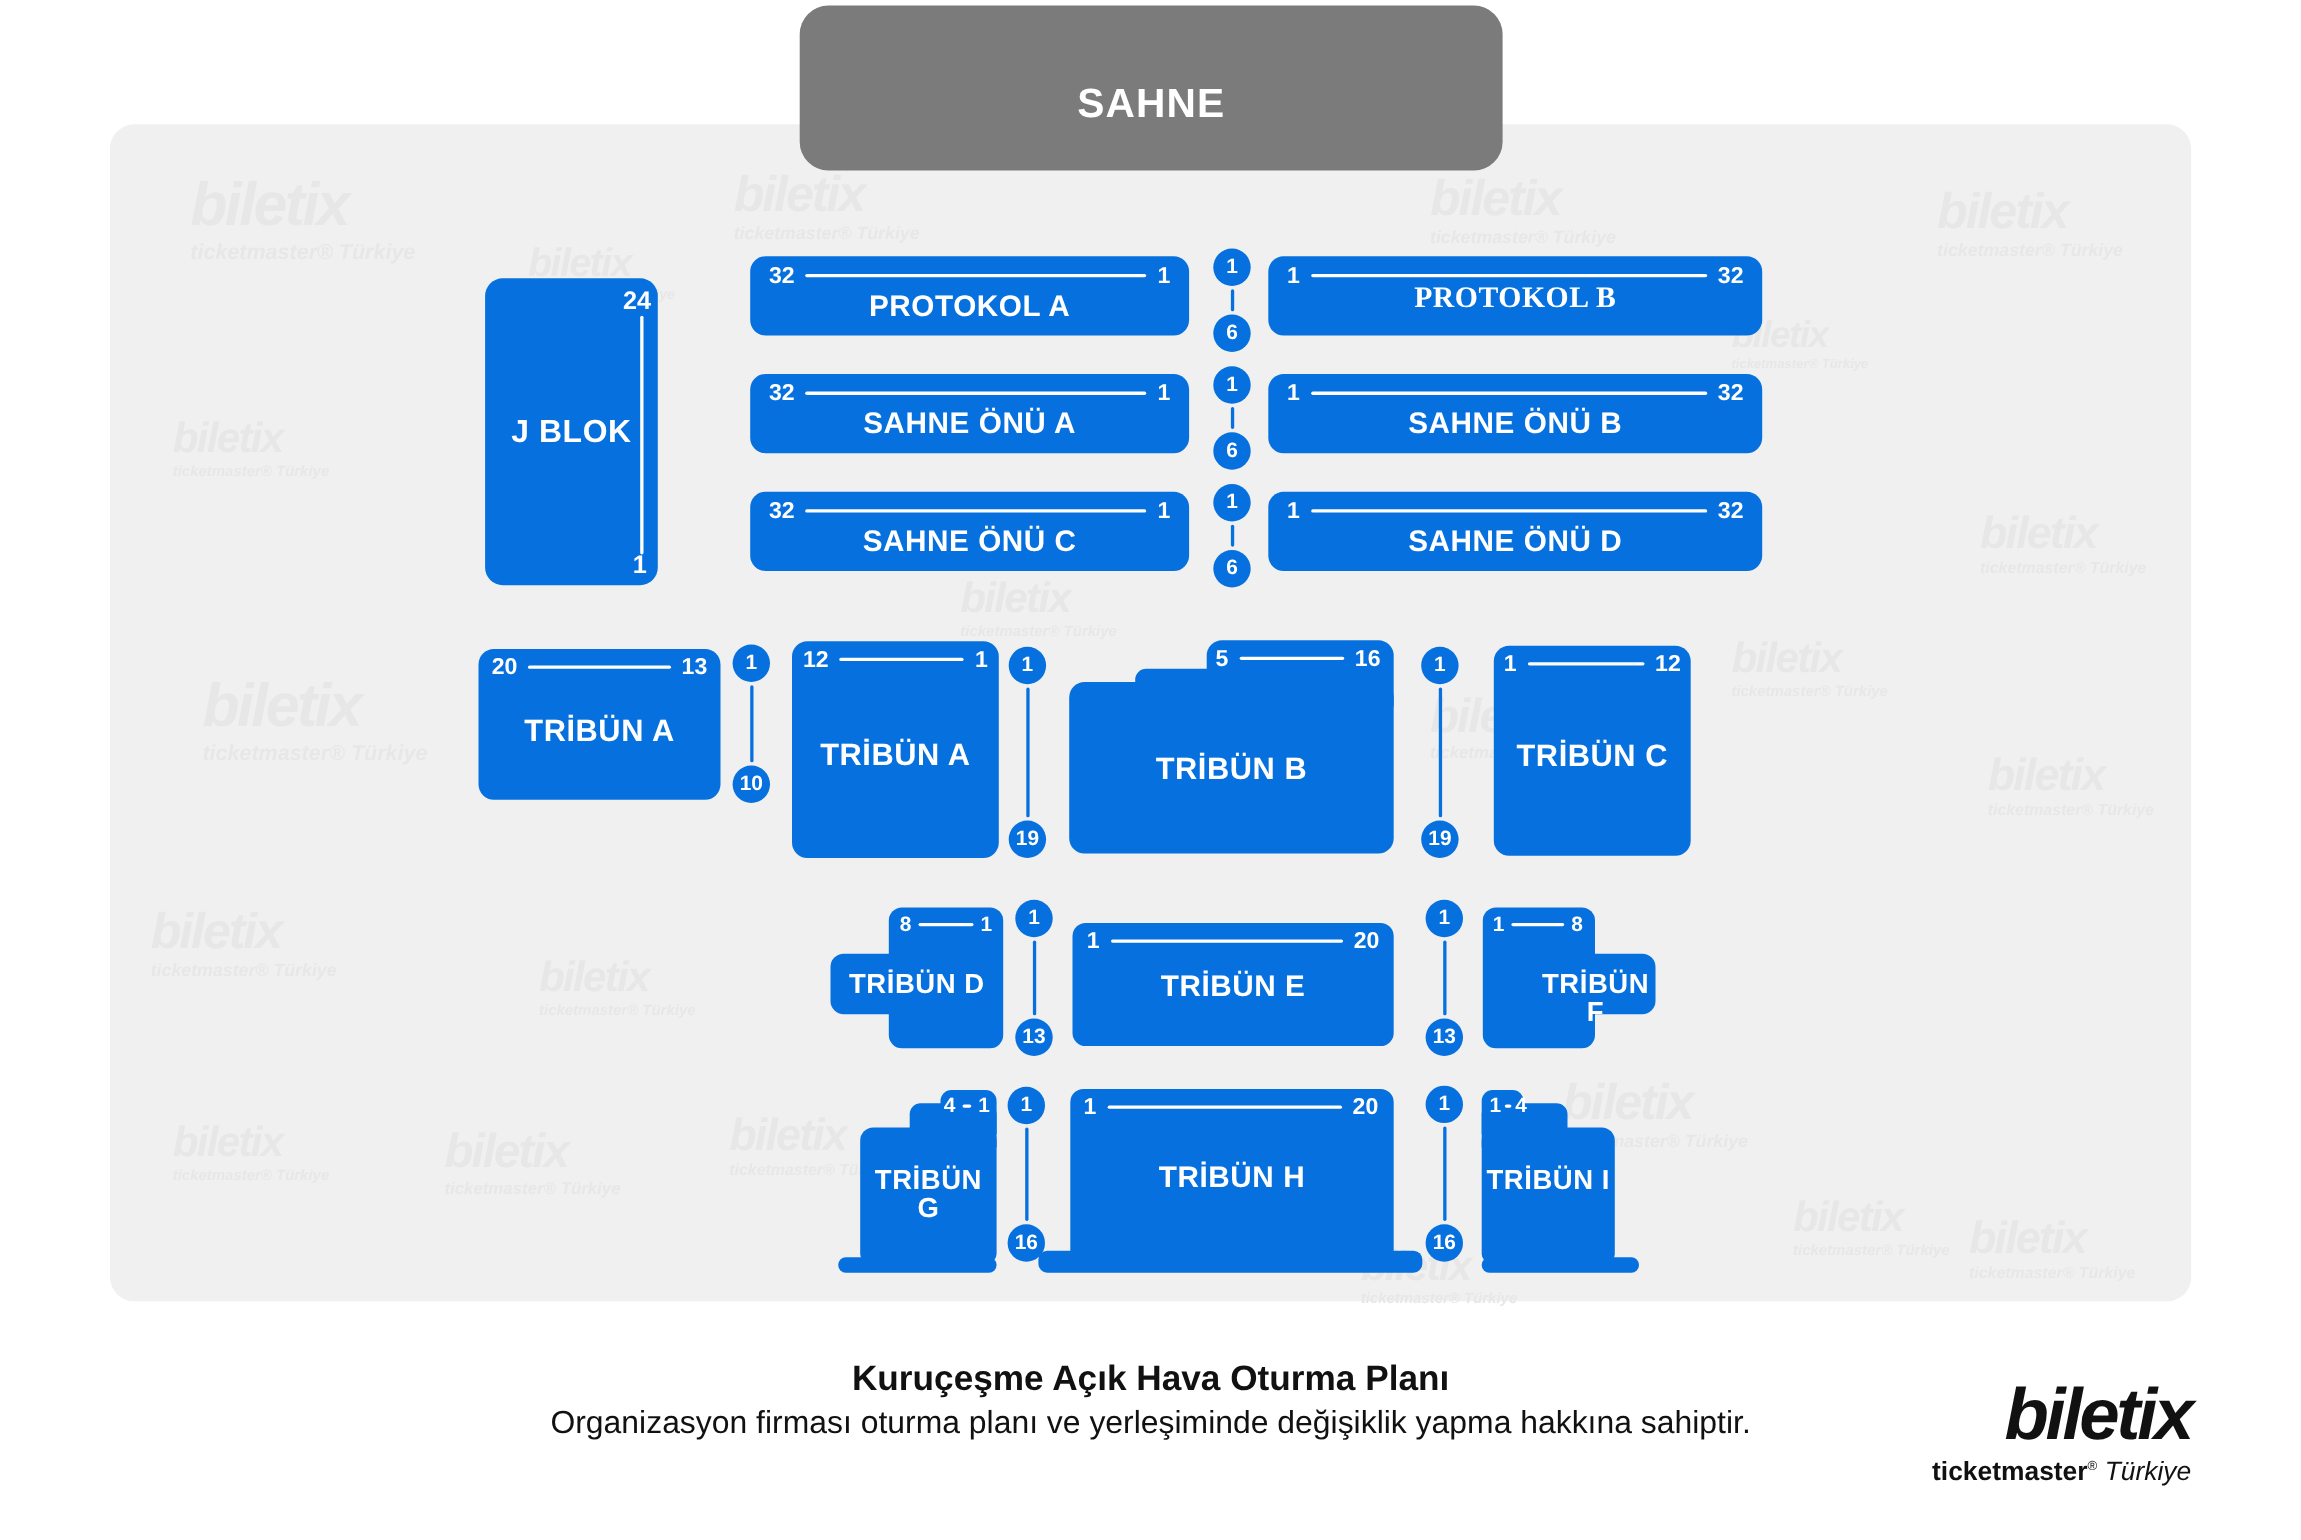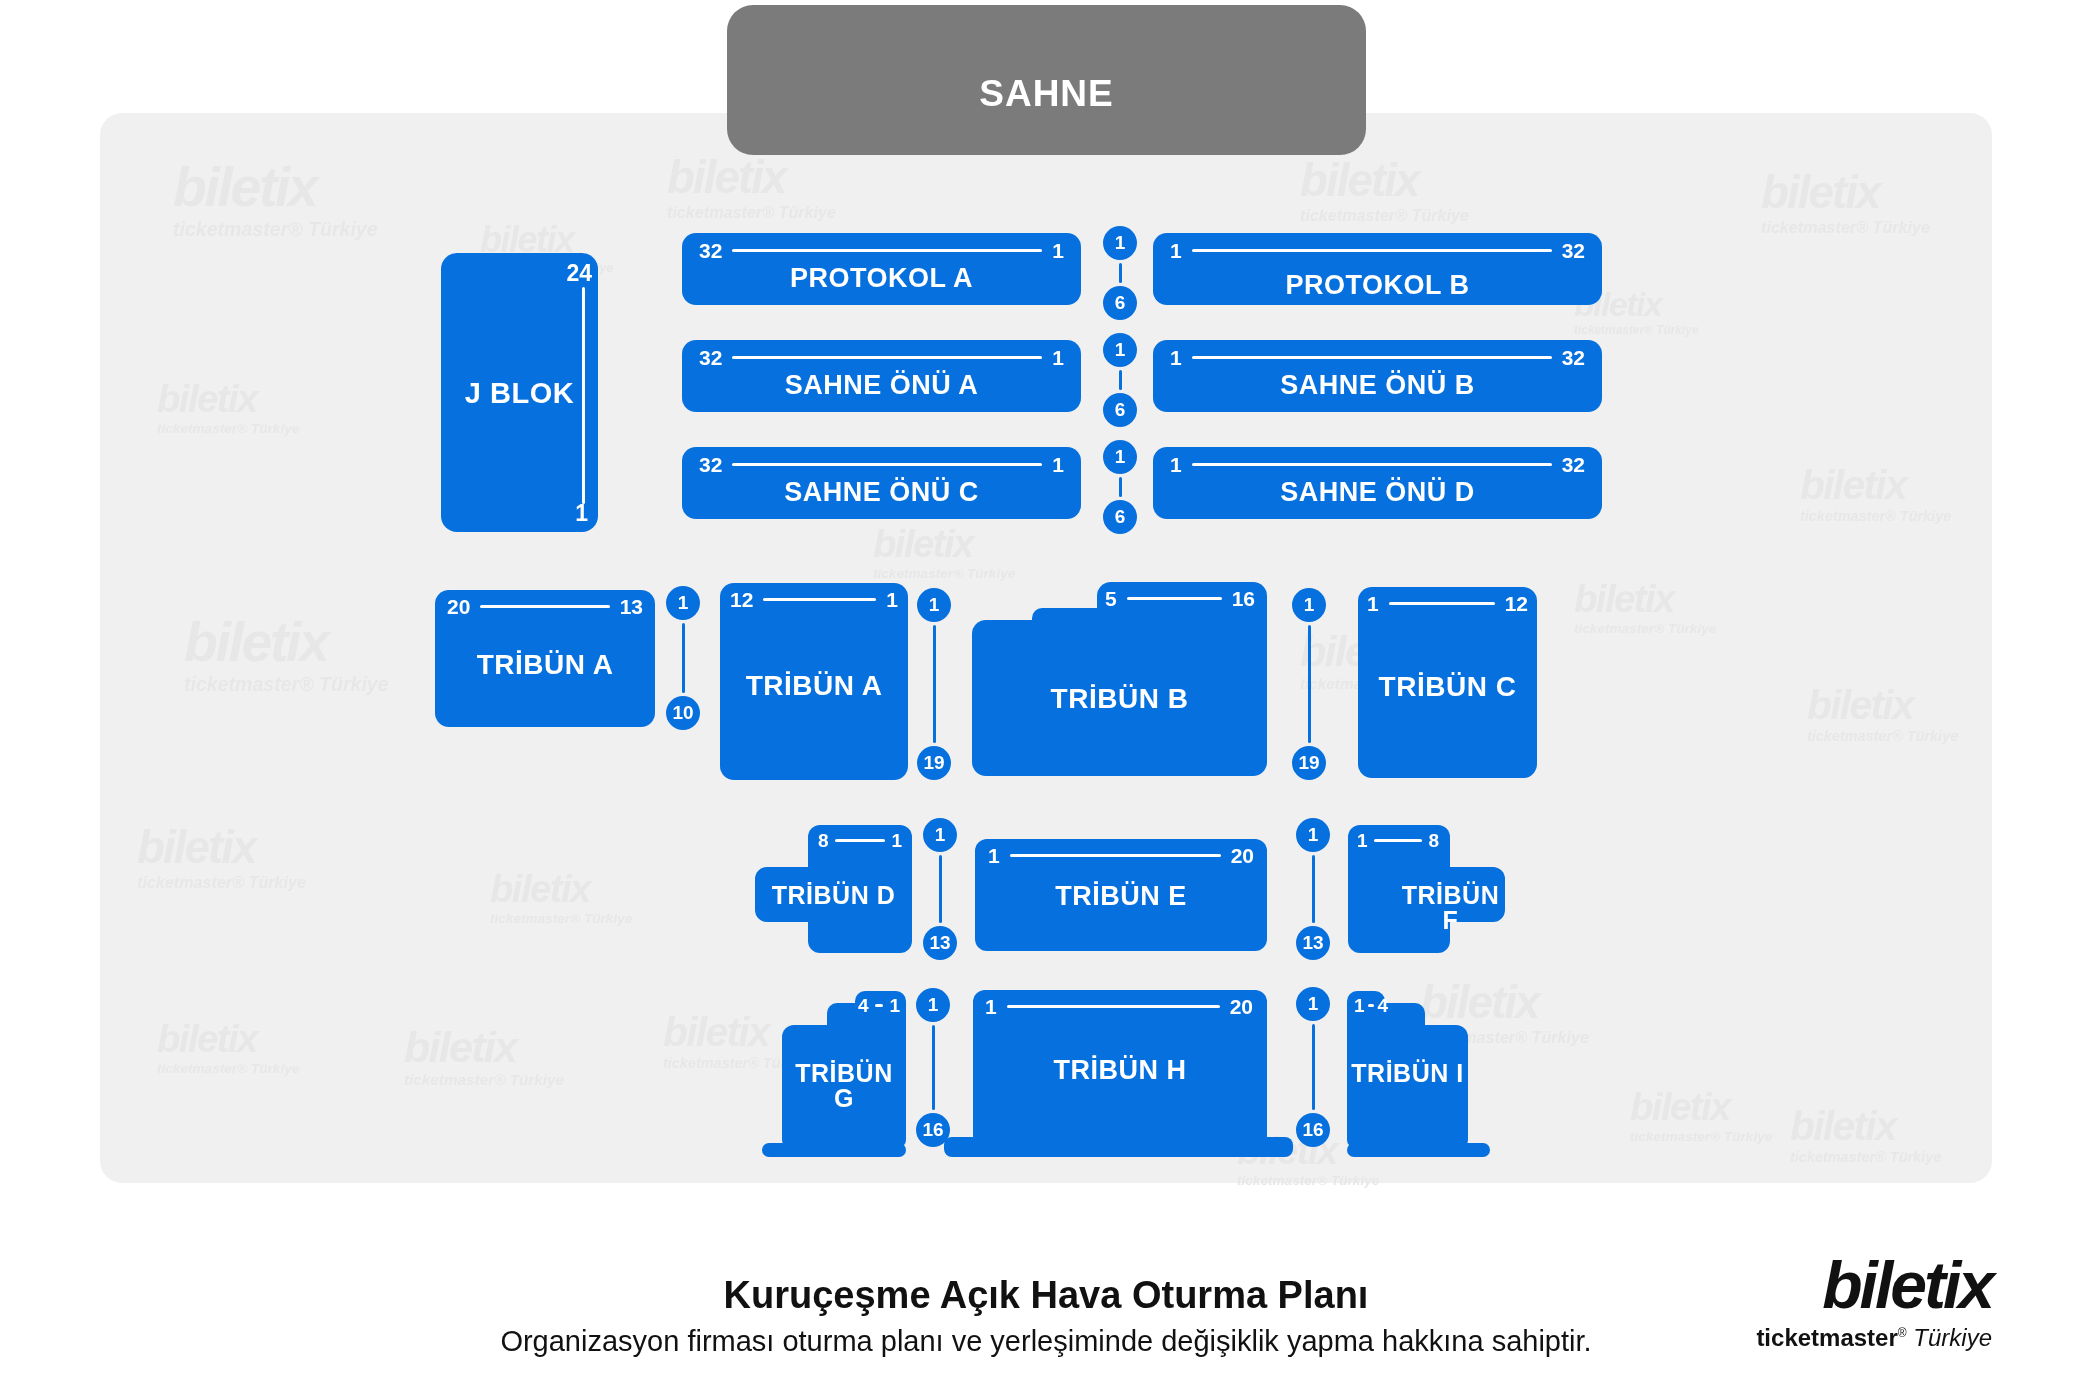--- a/index.html
+++ b/index.html
@@ -27,21 +27,21 @@
   .blabel{position:absolute;left:0;right:0;text-align:center;font-weight:bold;
           font-size:27px;line-height:1;letter-spacing:.5px;}
   .vcenter{top:50%;transform:translateY(-50%);}
   
   .cpair{position:absolute;width:34px;display:flex;flex-direction:column;align-items:center;}
   .circle{width:34px;height:34px;border-radius:50%;background:#0670de;color:#fff;flex:0 0 auto;
           display:flex;align-items:center;justify-content:center;font-weight:bold;font-size:19px;}
   .cline{width:3px;flex:1;background:#0670de;margin:3px 0;border-radius:2px;}
   
   #footer{position:absolute;left:0;top:1234px;width:2092px;text-align:center;color:#111;}
-  #footer .ftitle{font-weight:bold;font-size:38px;line-height:1.2;margin-top:39px;}
+  #footer .ftitle{font-weight:bold;font-size:32px;line-height:1.2;}
   #footer .fline{font-size:29px;line-height:1.25;margin-top:4px;}
   
   #logo{position:absolute;right:100px;top:1252px;text-align:right;color:#111;}
   #logo .lg-big{font-weight:bold;font-style:italic;font-size:66px;line-height:1;letter-spacing:-3px;}
   #logo .lg-sub{font-size:24px;margin-top:6px;}
   #logo .lg-tm{font-weight:bold;font-style:normal;}
   #logo .lg-r{font-size:12px;vertical-align:super;}
   #logo .lg-tr{font-style:italic;}
 </style>
 </head>
@@ -160,21 +160,21 @@
     </div>
     <div class="blabel" style="bottom:13px;">PROTOKOL A</div>
   </div>
 
   <div class="blk" style="left:1153px;top:233px;width:449px;height:72px;">
     <div class="numrow" style="top:7px;left:17px;right:17px;">
       <span>1</span>
       <span class="nline"></span>
       <span>32</span>
     </div>
-    <div class="blabel" style="bottom:6px;">PROTOKOL B</div>
+    <div class="blabel" style="bottom:21px;font-family:Liberation Serif, serif;">PROTOKOL B</div>
   </div>
 
   <div class="blk" style="left:682px;top:340px;width:399px;height:72px;">
     <div class="numrow" style="top:7px;left:17px;right:17px;">
       <span>32</span>
       <span class="nline"></span>
       <span>1</span>
     </div>
     <div class="blabel" style="bottom:13px;">SAHNE ÖNÜ A</div>
   </div>

